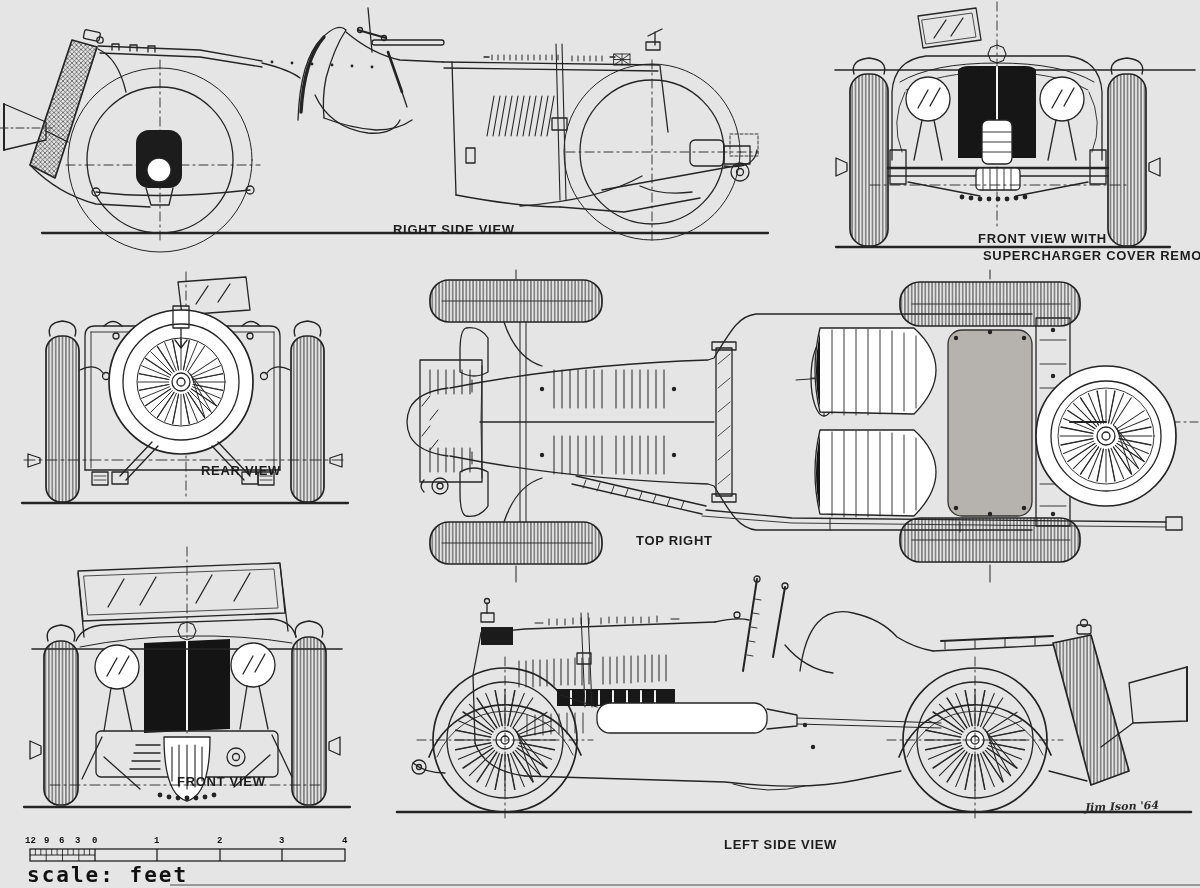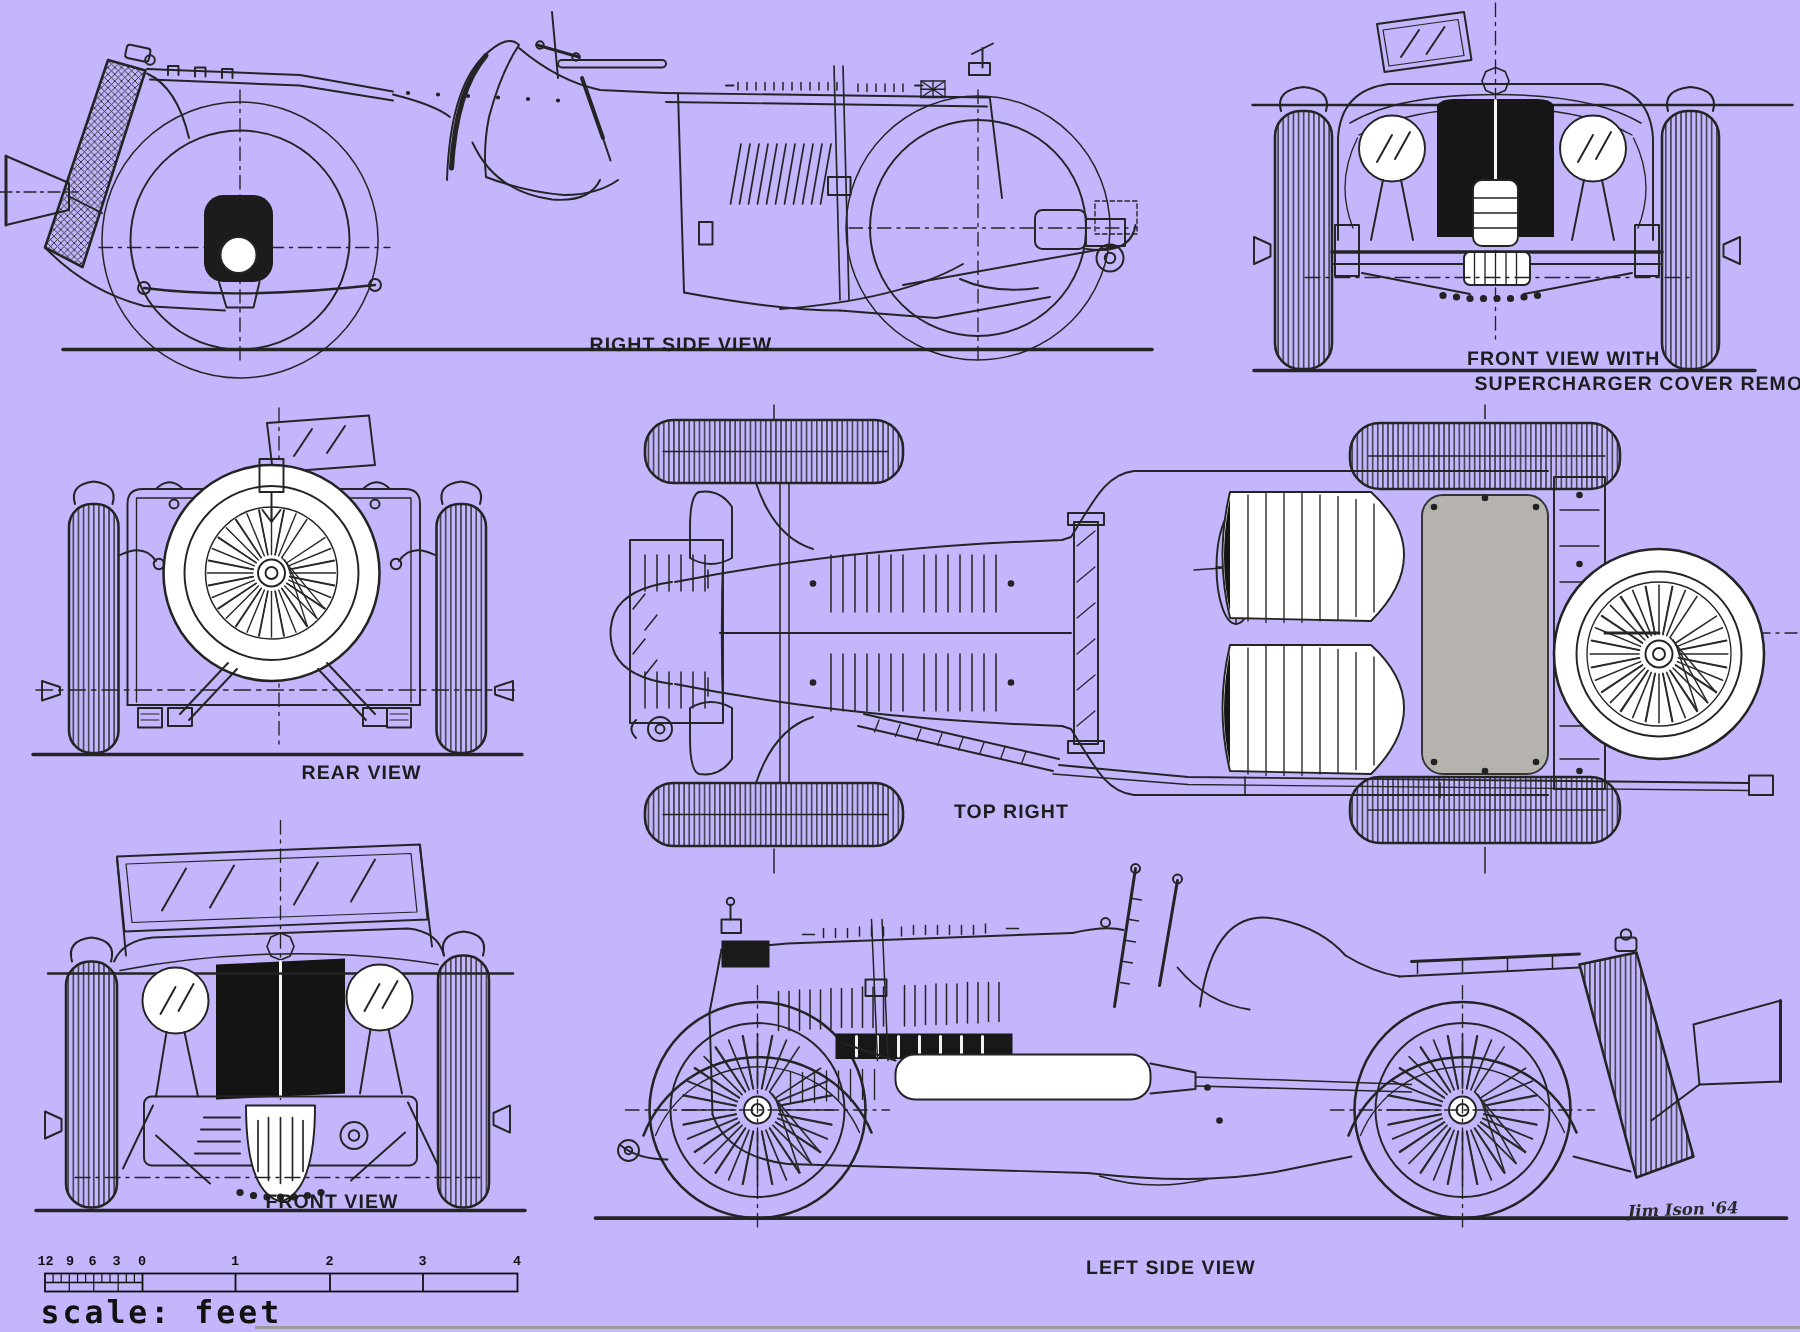--- a/index.html
+++ b/index.html
@@ -1,16 +1,16 @@
 <!DOCTYPE html>
 <html><head>
 <meta charset="utf-8">
 <style>
   html,body{margin:0;padding:0;background:#ffffff;}
-  .canvas{position:relative;width:1200px;height:888px;background:#c4b5fd;overflow:hidden;
+  .canvas{position:relative;width:1200px;height:888px;background:#e5e5e5;overflow:hidden;
           font-family:"Liberation Sans",sans-serif;}
   .view{position:absolute;}
   .vlabel{position:absolute;font-family:"Liberation Sans",sans-serif;font-weight:bold;
           font-size:13px;letter-spacing:0.7px;color:#1d1d1d;white-space:nowrap;}
   .vlabel-2line{line-height:17px;}
   .sig{position:absolute;font-family:"DejaVu Serif",serif;font-style:italic;font-weight:bold;
        font-size:11px;color:#2a2a2a;transform:rotate(-2deg);white-space:nowrap;}
   .scalebar{position:absolute;left:25px;top:835px;width:345px;height:52px;}
   .scale-num{position:absolute;font-family:Liberation Mono, monospace;font-weight:bold;
              font-size:9px;color:#111;}
@@ -255,21 +255,21 @@
       <rect x="222" y="202" width="16" height="12"></rect>
       <line x1="65" y1="200" x2="260" y2="200"></line>
       <rect x="72" y="202" width="16" height="13"></rect>
         <path d="M74 206 h12 M74 210 h12" stroke-width="0.8"></path>
       <rect x="238" y="202" width="16" height="13"></rect>
         <path d="M240 206 h12 M240 210 h12" stroke-width="0.8"></path>
 
       <line x1="2" y1="233" x2="328" y2="233" stroke-width="2.3"></line>
     </g>
   </svg>
-  <div class="vlabel" style="left:201px;top:507px">REAR VIEW</div>
+  <div class="vlabel" style="left:201px;top:463px">REAR VIEW</div>
 
   <svg class="view" style="left:400px;top:270px" width="800" height="320" viewBox="0 0 800 320">
     <g stroke="#242424" stroke-width="1.3" fill="none" stroke-linecap="round" stroke-linejoin="round">
 
       <path d="M116 0 V9 M116 296 V312 M590 0 V9 M590 295 V312" stroke-width="1"></path>
       <line x1="676" y1="152" x2="798" y2="152" stroke-width="0.9" stroke-dasharray="9 4 2 4"></line>
 
       <rect x="30" y="10" width="172" height="42" rx="19" fill="url(#pv)" stroke-width="1.7"></rect>
       <rect x="30" y="252" width="172" height="42" rx="19" fill="url(#pv)" stroke-width="1.7"></rect>
       <rect x="500" y="12" width="180" height="44" rx="20" fill="url(#pv)" stroke-width="1.7"></rect>
@@ -417,21 +417,21 @@
           <circle cx="158" cy="253" r="2.4"></circle>
         <circle cx="167" cy="253" r="2.4"></circle>
           <circle cx="176" cy="253" r="2.4"></circle>
           <circle cx="185" cy="252" r="2.4"></circle>
         <circle cx="194" cy="250" r="2.4"></circle>
       </g>
 
       <line x1="4" y1="262" x2="330" y2="262" stroke-width="2.3"></line>
     </g>
   </svg>
-  <div class="vlabel" style="left:177px;top:793px">FRONT VIEW</div>
+  <div class="vlabel" style="left:177px;top:774px">FRONT VIEW</div>
 
   <svg class="view" style="left:385px;top:575px" width="815" height="250" viewBox="0 0 815 250">
     <g stroke="#242424" stroke-width="1.3" fill="none" stroke-linecap="round" stroke-linejoin="round">
       <line x1="12" y1="237" x2="806" y2="237" stroke-width="2.5"></line>
 
       <circle cx="120" cy="165" r="72" stroke-width="1.7"></circle>
       <circle cx="120" cy="165" r="58"></circle>
       <g stroke="#2a2a2a">
           <use href="#ww" transform="translate(120,165) scale(1.12)"></use>
         </g>

